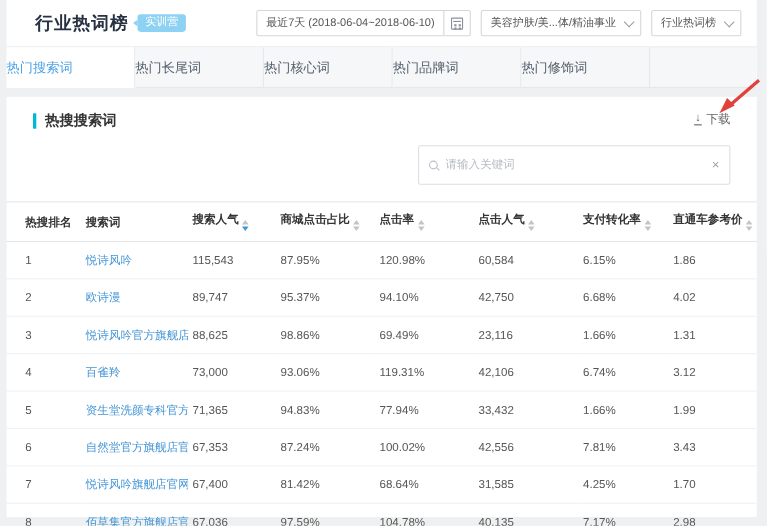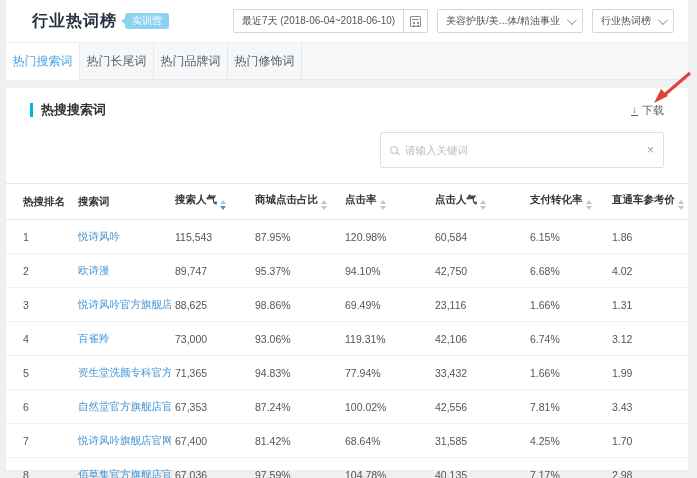--- a/index.html
+++ b/index.html
@@ -26,26 +26,26 @@
   }
   .date-box .date-text { padding:0 8px; white-space:nowrap; }
   .cal-seg { border-left:1px solid #d6d6d6; height:100%; width:24px; display:flex; align-items:center; justify-content:center; }
   .cal-icon { width:11px; height:11px; border:1px solid #8a9099; border-radius:1px; position:relative; }
   .cal-icon::before { content:""; position:absolute; left:1px; right:1px; top:2px; border-top:1px solid #8a9099; }
   .cal-icon::after { content:""; position:absolute; left:2px; top:5px; width:2px; height:2px; background:#8a9099; box-shadow:4px 0 0 #8a9099, 0 3px 0 #8a9099, 4px 3px 0 #8a9099; }
   .select { padding:0 8px; gap:7px; white-space:nowrap; }
   .chev { width:7px; height:7px; border-right:1px solid #9aa0a6; border-bottom:1px solid #9aa0a6; transform:rotate(45deg) translateY(-2px); }
   
   .tabs { position:absolute; left:0; right:0; bottom:0; height:38px; display:flex; background:#f6f7f8; border-top:1px solid #eceeef; }
-  .tab { width:74px; text-align:center; line-height:37px; font-size:12px; color:#54606c; background:#f6f7f8; border-right:1px solid #e6e8ea; border-bottom:1px solid #e6e8ea; cursor:pointer; }
+  .tab { width:117px; line-height:37px; font-size:12px; color:#54606c; background:#f6f7f8; border-right:1px solid #e6e8ea; border-bottom:1px solid #e6e8ea; cursor:pointer; }
   .tab.active { background:#fff; color:#4aa2e6; border-bottom-color:#fff; }
   .tabs-filler { flex:1; border-bottom:1px solid #e6e8ea; }
   
   .content-card { top:88px; height:382px; }
-  .section-head { display:flex; align-items:center; justify-content:space-between; padding:13px 24px 0 24px; }
+  .section-head { display:flex; align-items:flex-start; justify-content:space-between; padding:13px 24px 0 24px; }
   .sec-title { display:flex; align-items:center; gap:8px; font-size:13px; font-weight:bold; color:#333; }
   .sec-bar { width:3px; height:14px; background:#00b8d4; }
   .download { display:flex; align-items:center; gap:4px; font-size:11px; color:#666; cursor:pointer; }
   .dl-icon { display:inline-block; font-size:10px; color:#666; line-height:9px; border-bottom:1px solid #666; padding:0 1px 1px 1px; }
   
   .search-row { display:flex; justify-content:flex-end; padding:13px 24px 0 0; }
   .search-box { width:284px; height:25px; border:1px solid #dcdfe3; border-radius:2px; display:flex; align-items:center; padding:17px 9px; gap:7px; }
   .search-icon { width:8px; height:8px; border:1px solid #b9bec4; border-radius:50%; position:relative; flex:none; }
   .search-icon::after { content:""; position:absolute; width:4px; height:1px; background:#b9bec4; right:-3px; bottom:-1px; transform:rotate(45deg); }
   .search-box input { border:none; outline:none; flex:1; font-size:10.5px; color:#555; font-family:"Liberation Sans",sans-serif; background:transparent; }
@@ -88,20 +88,21 @@
       </div>
       <div class="select">
         <span>行业热词榜</span>
         <span class="chev"></span>
       </div>
     </div>
   </div>
   <div class="tabs">
     <div class="tab active">热门搜索词</div>
     <div class="tab">热门长尾词</div>
+    <div class="tab">热门核心词</div>
     <div class="tab">热门品牌词</div>
     <div class="tab">热门修饰词</div>
     <div class="tabs-filler"></div>
   </div>
 </div>
 
 <div class="card content-card">
   <div class="section-head">
     <div class="sec-title">
       <span class="sec-bar"></span>

